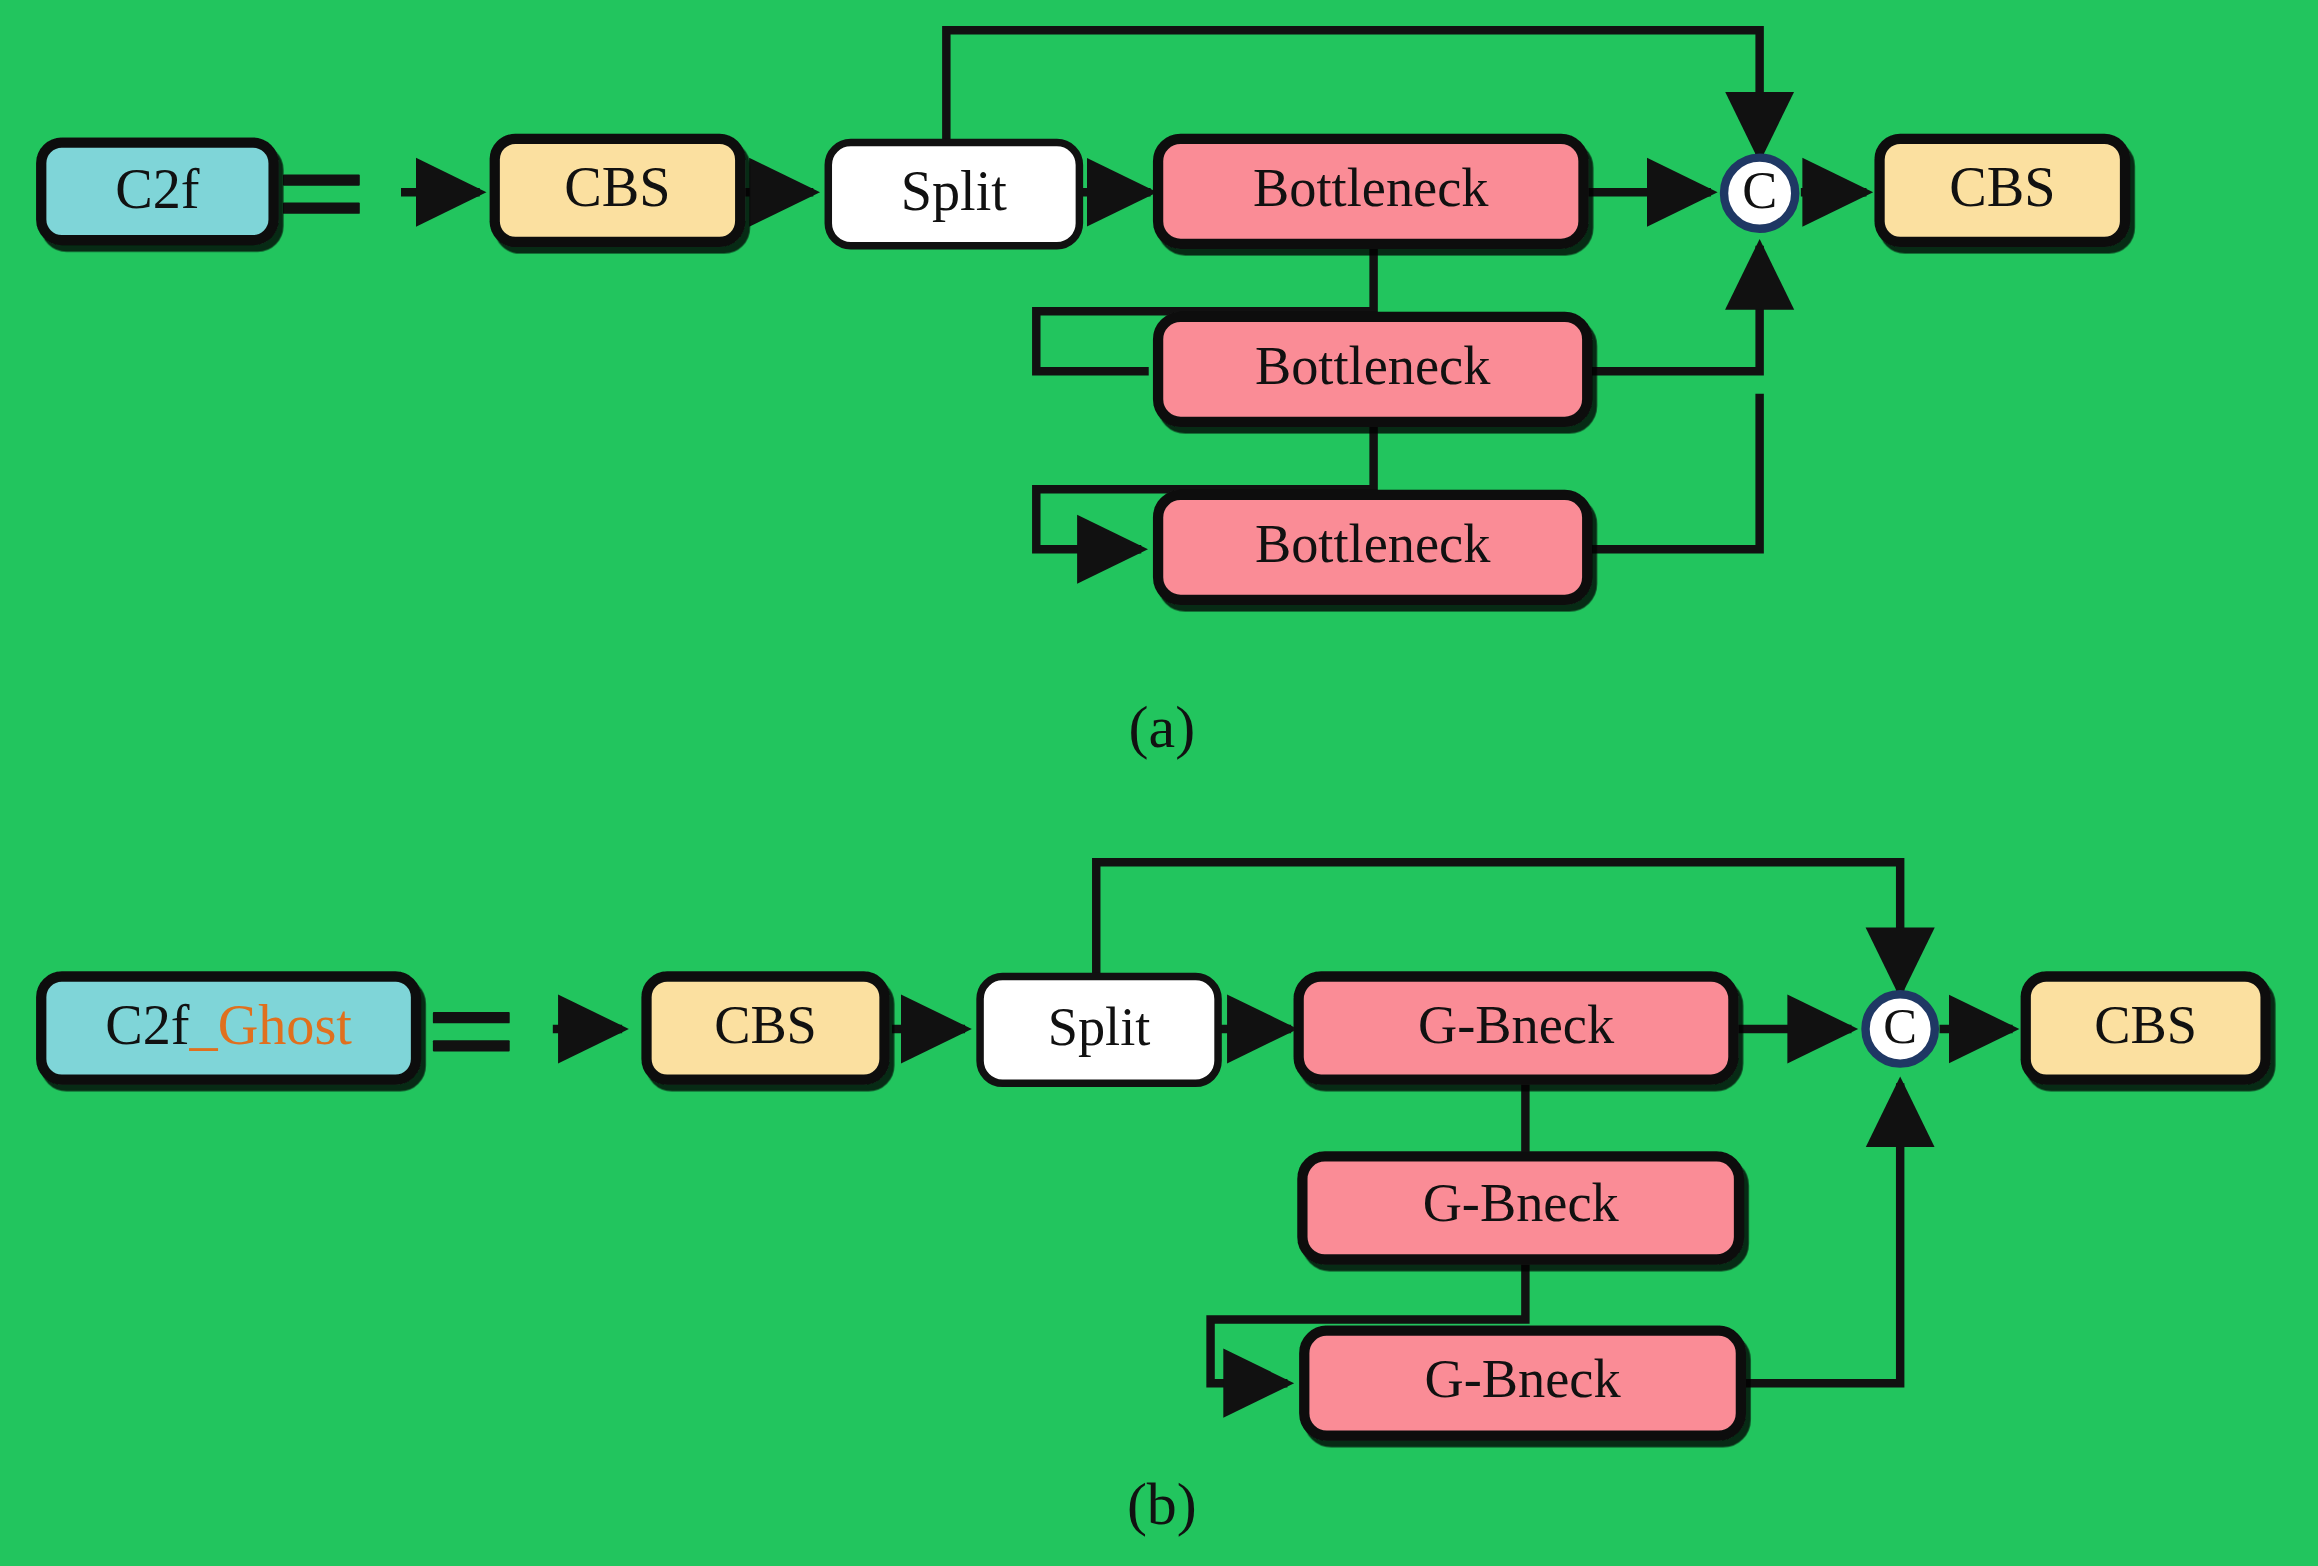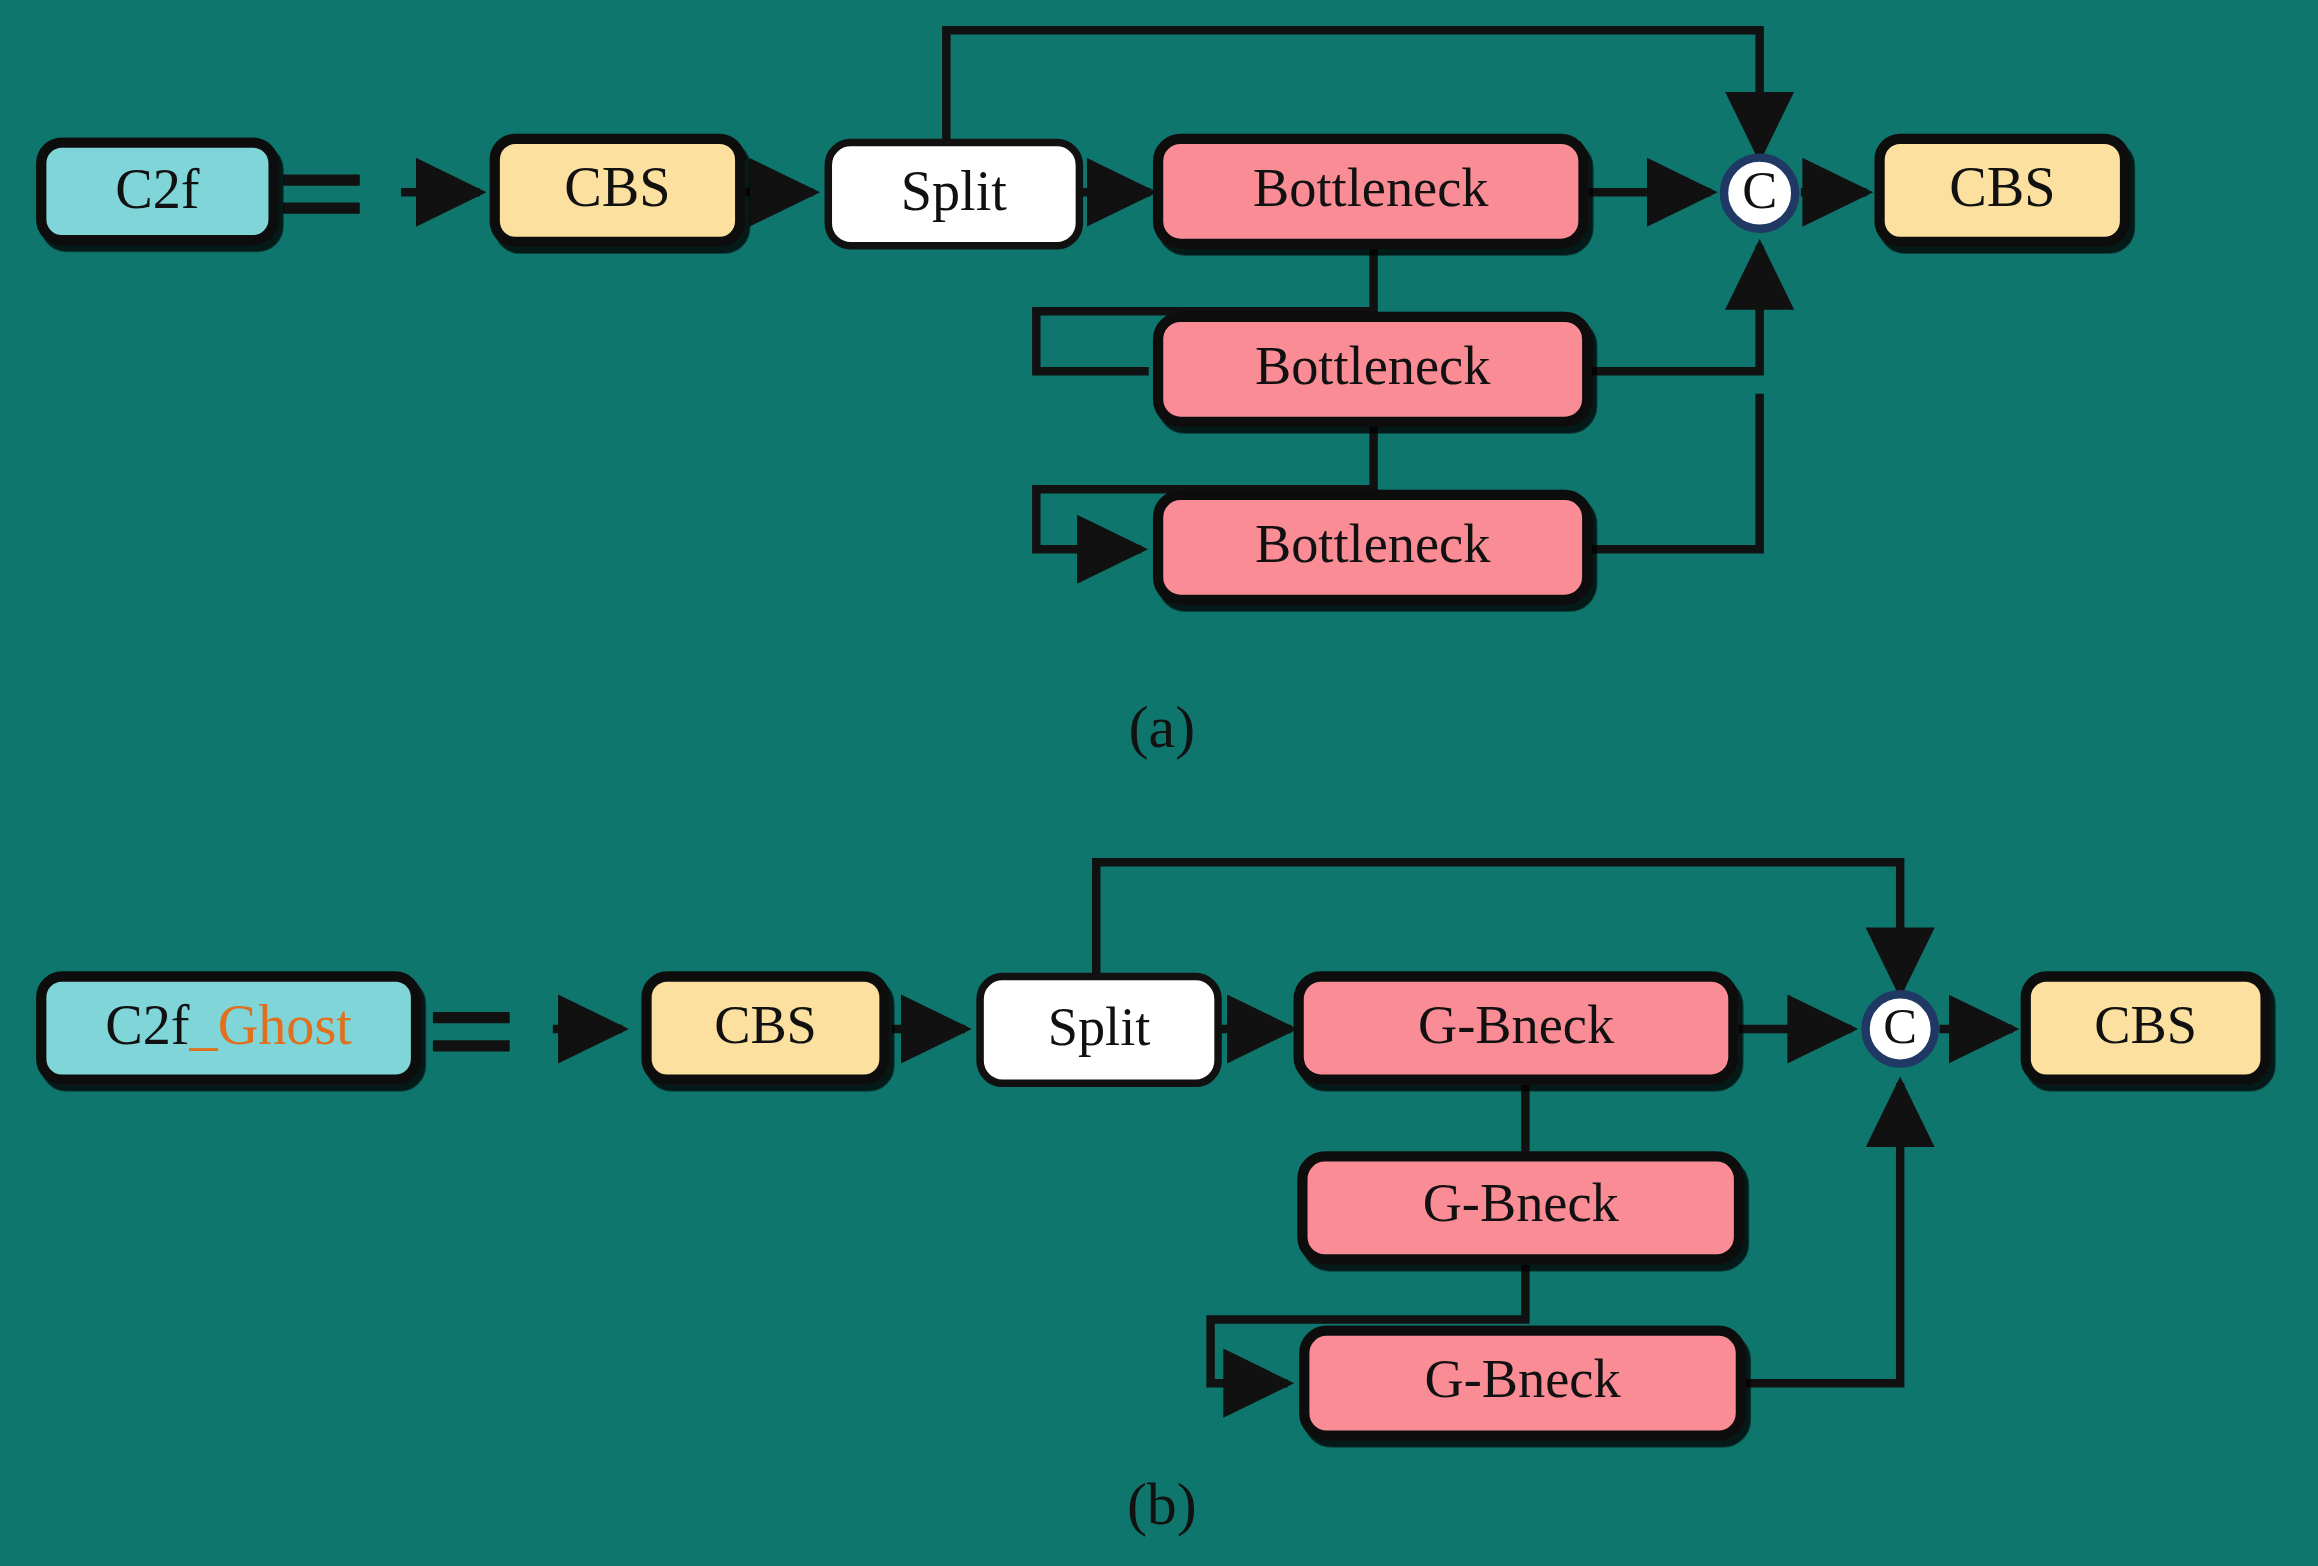--- a/index.html
+++ b/index.html
@@ -1,18 +1,18 @@
 <!DOCTYPE html>
 <html style="font-size:15px"><head>
 <meta charset="utf-8">
 <style>
   html,body{margin:0;padding:0;background:#ffffff;}
   body{width:2319px;height:1567px;overflow:hidden;
        font-family:"Liberation Serif","DejaVu Serif",serif;}
-  #stage{position:relative;width:2319px;height:1567px;background:#0f766e;}
+  #stage{position:relative;width:2319px;height:1567px;background:#22c55e;}
   svg#diagram{position:absolute;left:0;top:0;width:2319px;height:1567px;display:block;}
   .node-label{font-family:"Liberation Serif","DejaVu Serif",serif;
               text-anchor:middle;dominant-baseline:middle;fill:#111111;}
   .panel-label{font-family:"Liberation Serif","DejaVu Serif",serif;
                text-anchor:middle;dominant-baseline:middle;fill:#111111;font-size:64px;}
   .eq-bar{fill:#111111;}
 </style>
 </head>
 <body>
 

